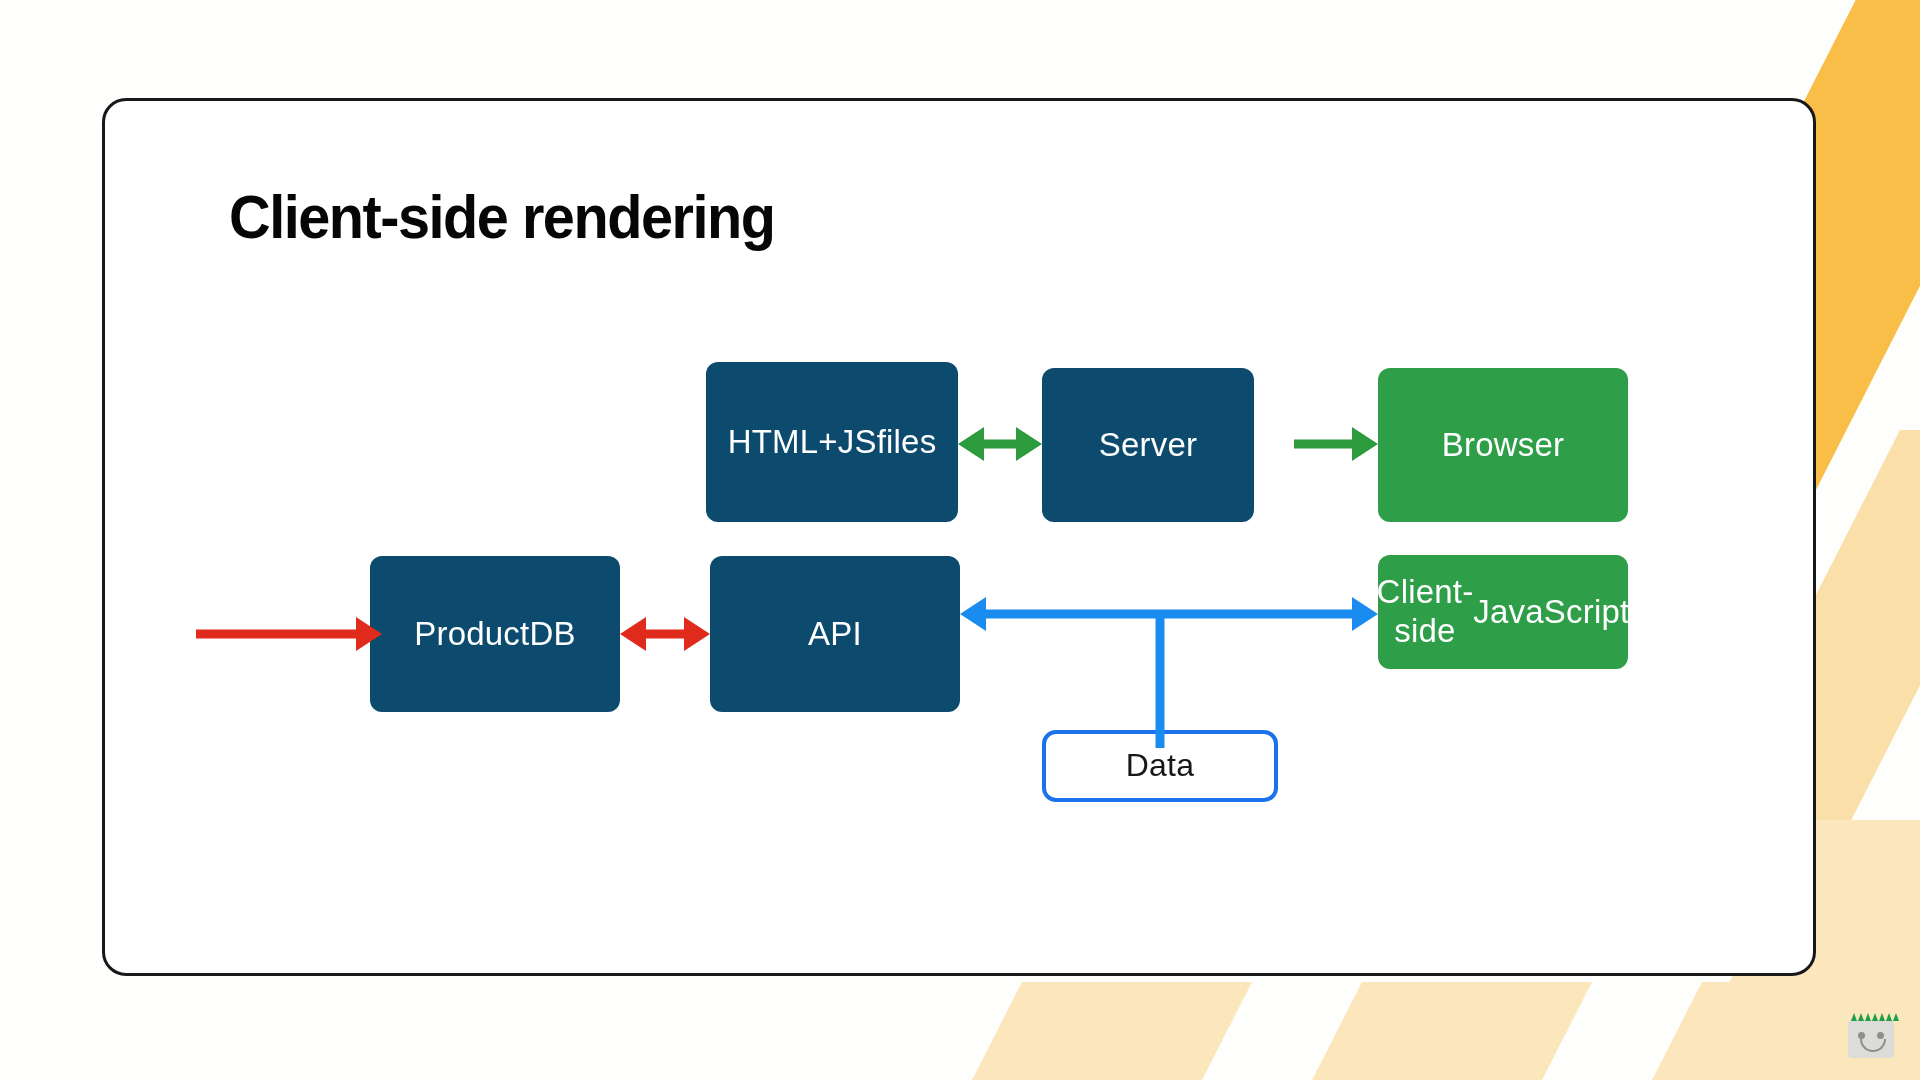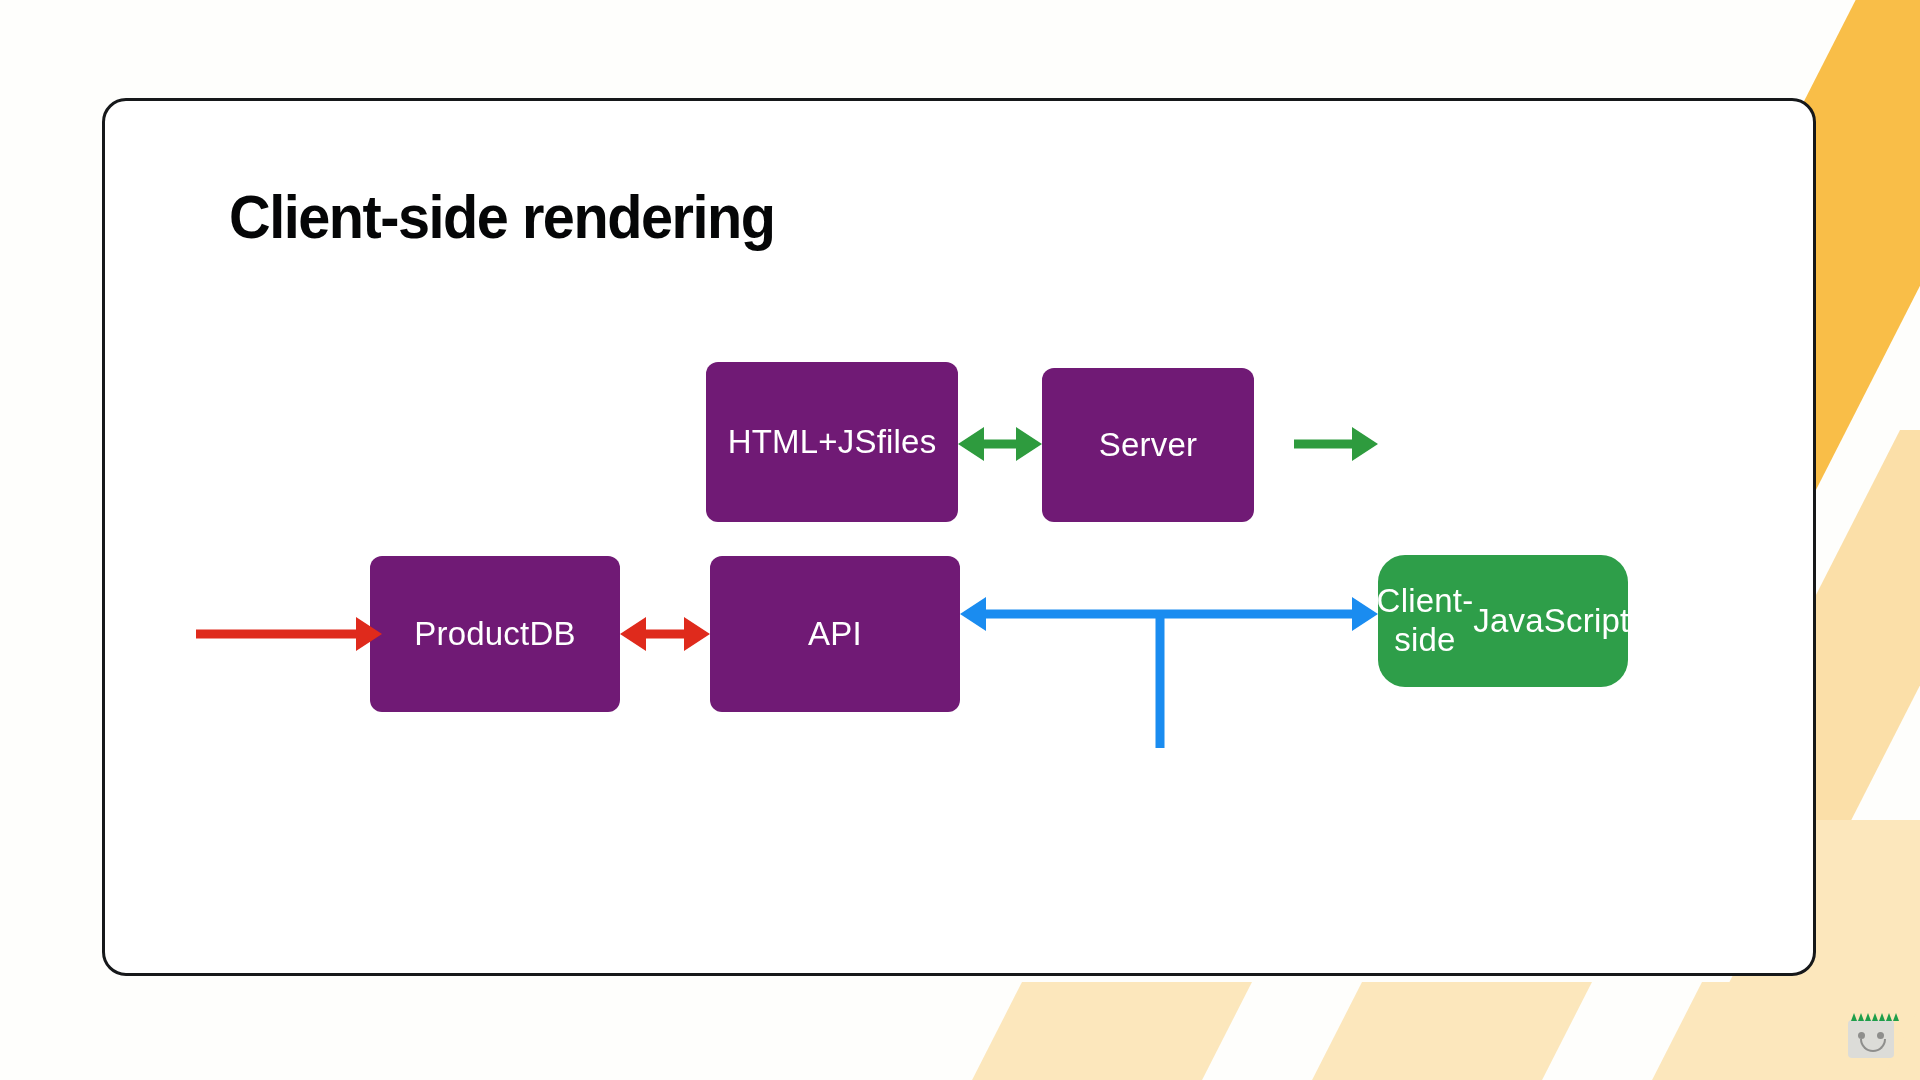--- a/index.html
+++ b/index.html
@@ -29,21 +29,21 @@
     transform:scaleX(.93);transform-origin:left center;
   }
 
   
   .node{
     position:absolute;display:flex;align-items:center;justify-content:center;
     text-align:center;border-radius:12px;box-sizing:border-box;
     color:#FFFFFF;font-size:33px;line-height:1.18;font-weight:400;
     letter-spacing:.2px;padding:4px 8px;
   }
-  .node.blue{background:#701a75;}
+  .node.blue{background:#0c4a6e;}
   .node.green{background:#2E9E49;}
   .node.outline{
     background:#FFFFFF;border:4px solid #1A73E8;color:#16181A;
     border-radius:14px;font-size:32px;
   }
 
   
   .conn{position:absolute;z-index:3;}
   .conn svg{display:block;overflow:visible;}
 
@@ -82,32 +82,38 @@
 
 <div id="diagram-layer" style="position:absolute;inset:0;z-index:4;">
     <div class="node blue" style="left: 706px; top: 362px; width: 252px; height: 160px;">
       <span>HTML+JS</span>
       <br>
       <span>files</span>
     </div>
     <div class="node blue" style="left: 1042px; top: 368px; width: 212px; height: 154px;">
       <span>Server</span>
     </div>
+    <div class="node green" style="left: 1378px; top: 368px; width: 250px; height: 154px;">
+      <span>Browser</span>
+    </div>
     <div class="node blue" style="left: 370px; top: 556px; width: 250px; height: 156px;">
       <span>Product</span>
       <br>
       <span>DB</span>
     </div>
     <div class="node blue" style="left: 710px; top: 556px; width: 250px; height: 156px;">
       <span>API</span>
     </div>
-    <div class="node green" style="left: 1378px; top: 555px; width: 250px; height: 132px; border-radius: 27px;">
+    <div class="node green" style="left: 1378px; top: 555px; width: 250px; height: 114px;">
       <span>Client-side</span>
       <br>
       <span>JavaScript</span>
+    </div>
+    <div class="node outline" style="left: 1042px; top: 730px; width: 236px; height: 72px;">
+      <span>Data</span>
     </div>
     <div class="conn" style="left: 196px; top: 614px; width: 186px; height: 40px;">
       <svg width="186" height="40" viewBox="0 0 186 40">
         <rect x="0" y="15.5" width="160" height="9" fill="#DF2A1C"></rect>
         <polygon points="160,3 186,20 160,37" fill="#DF2A1C"></polygon>
       </svg>
     </div>
     <div class="conn" style="left: 620px; top: 614px; width: 90px; height: 40px;">
       <svg width="90" height="40" viewBox="0 0 90 40">
         <rect x="26" y="15.5" width="38" height="9" fill="#DF2A1C"></rect>

